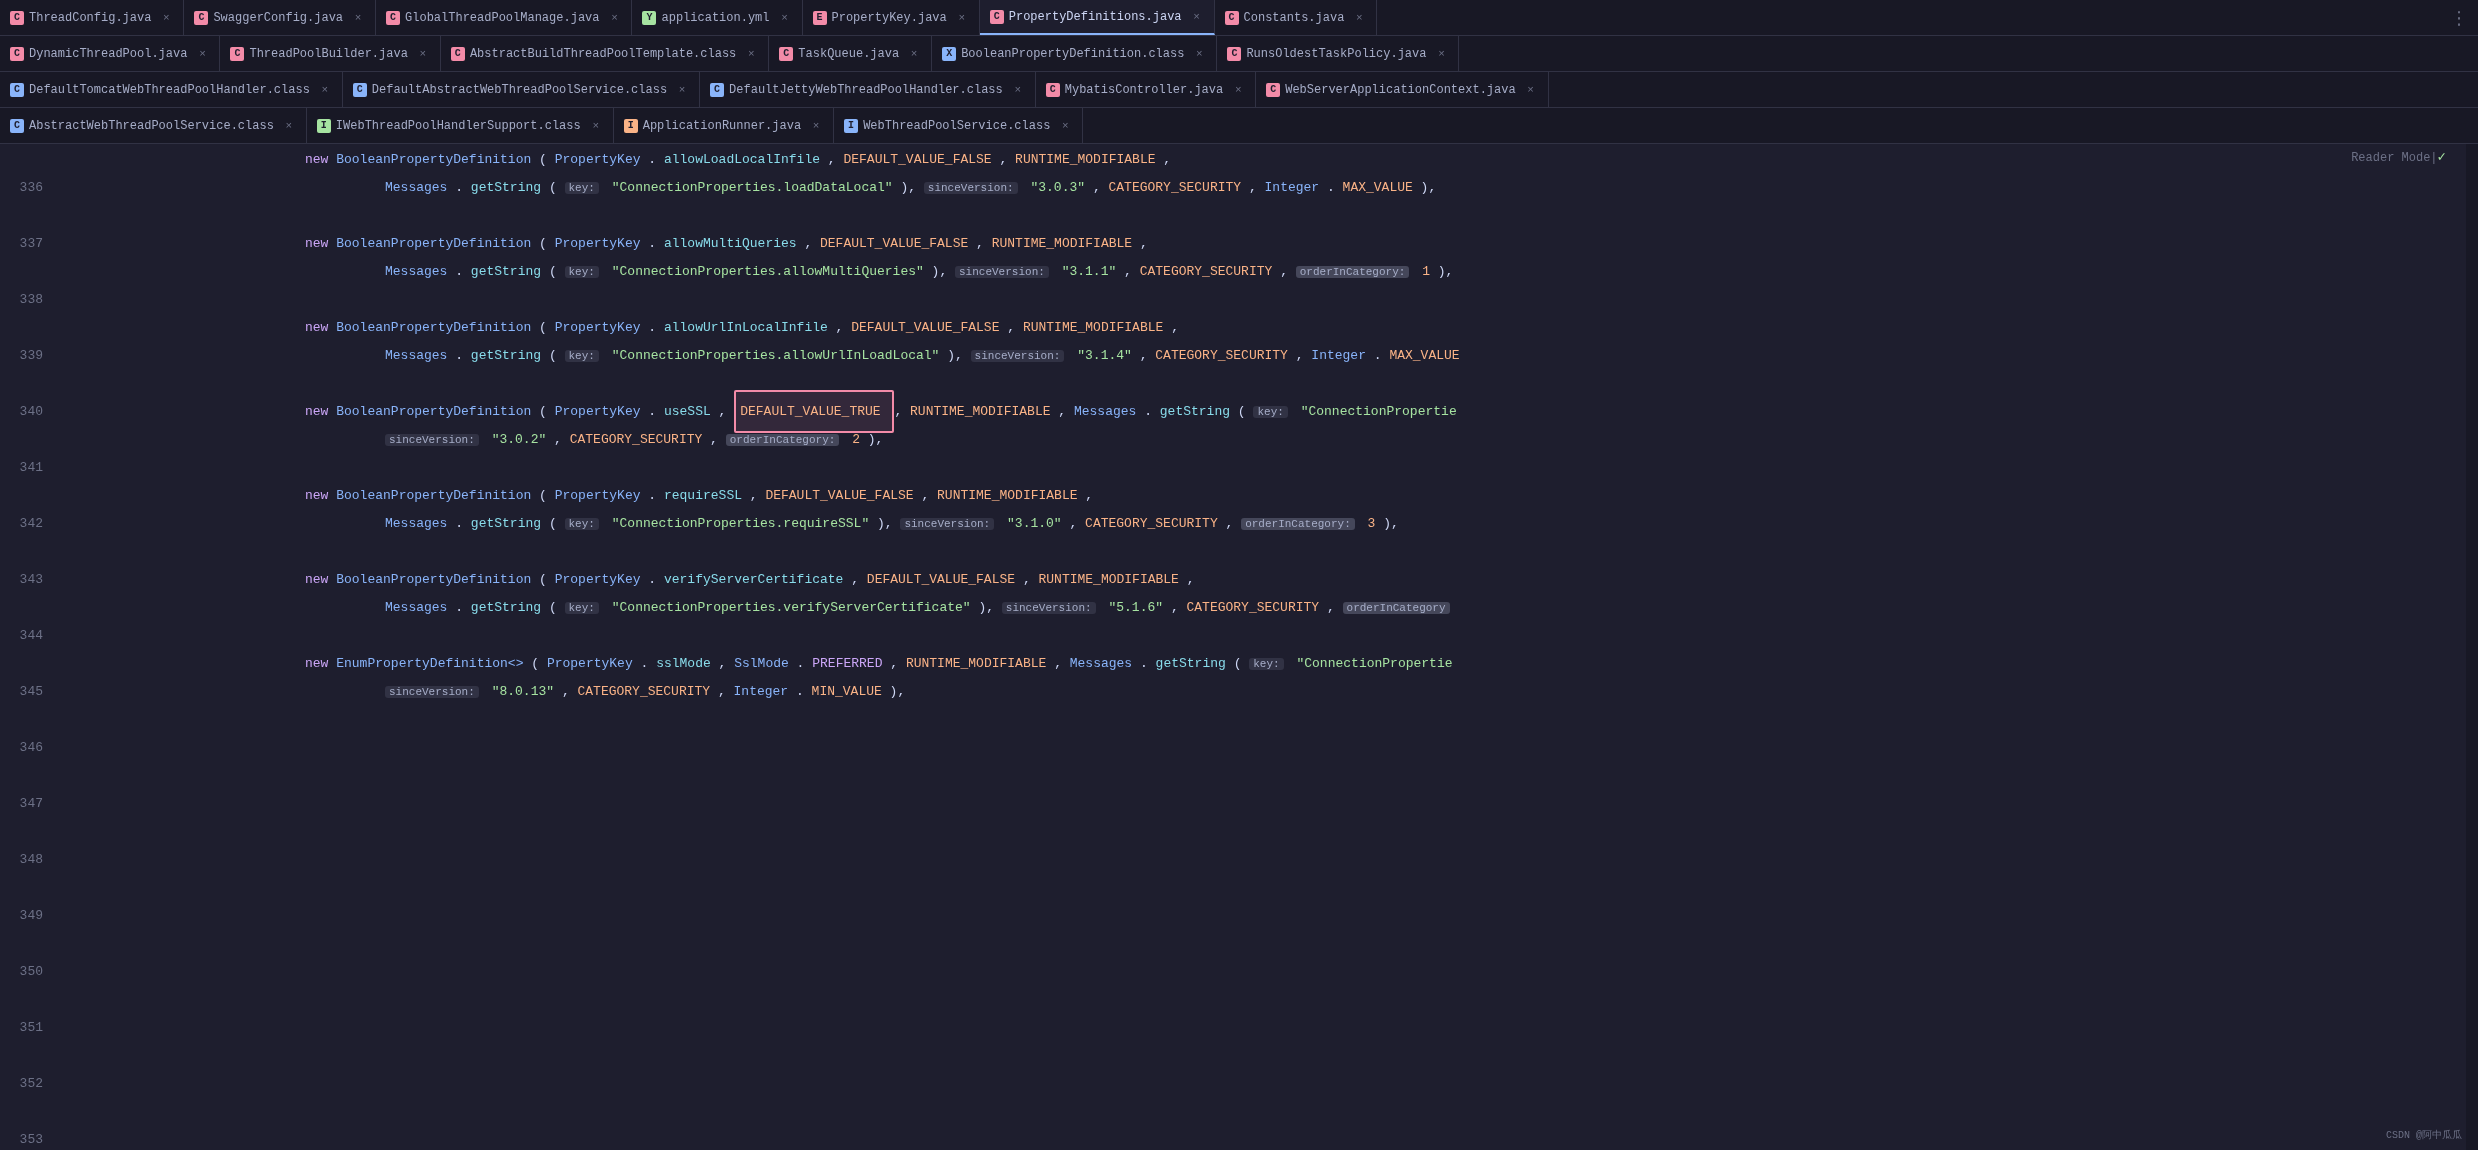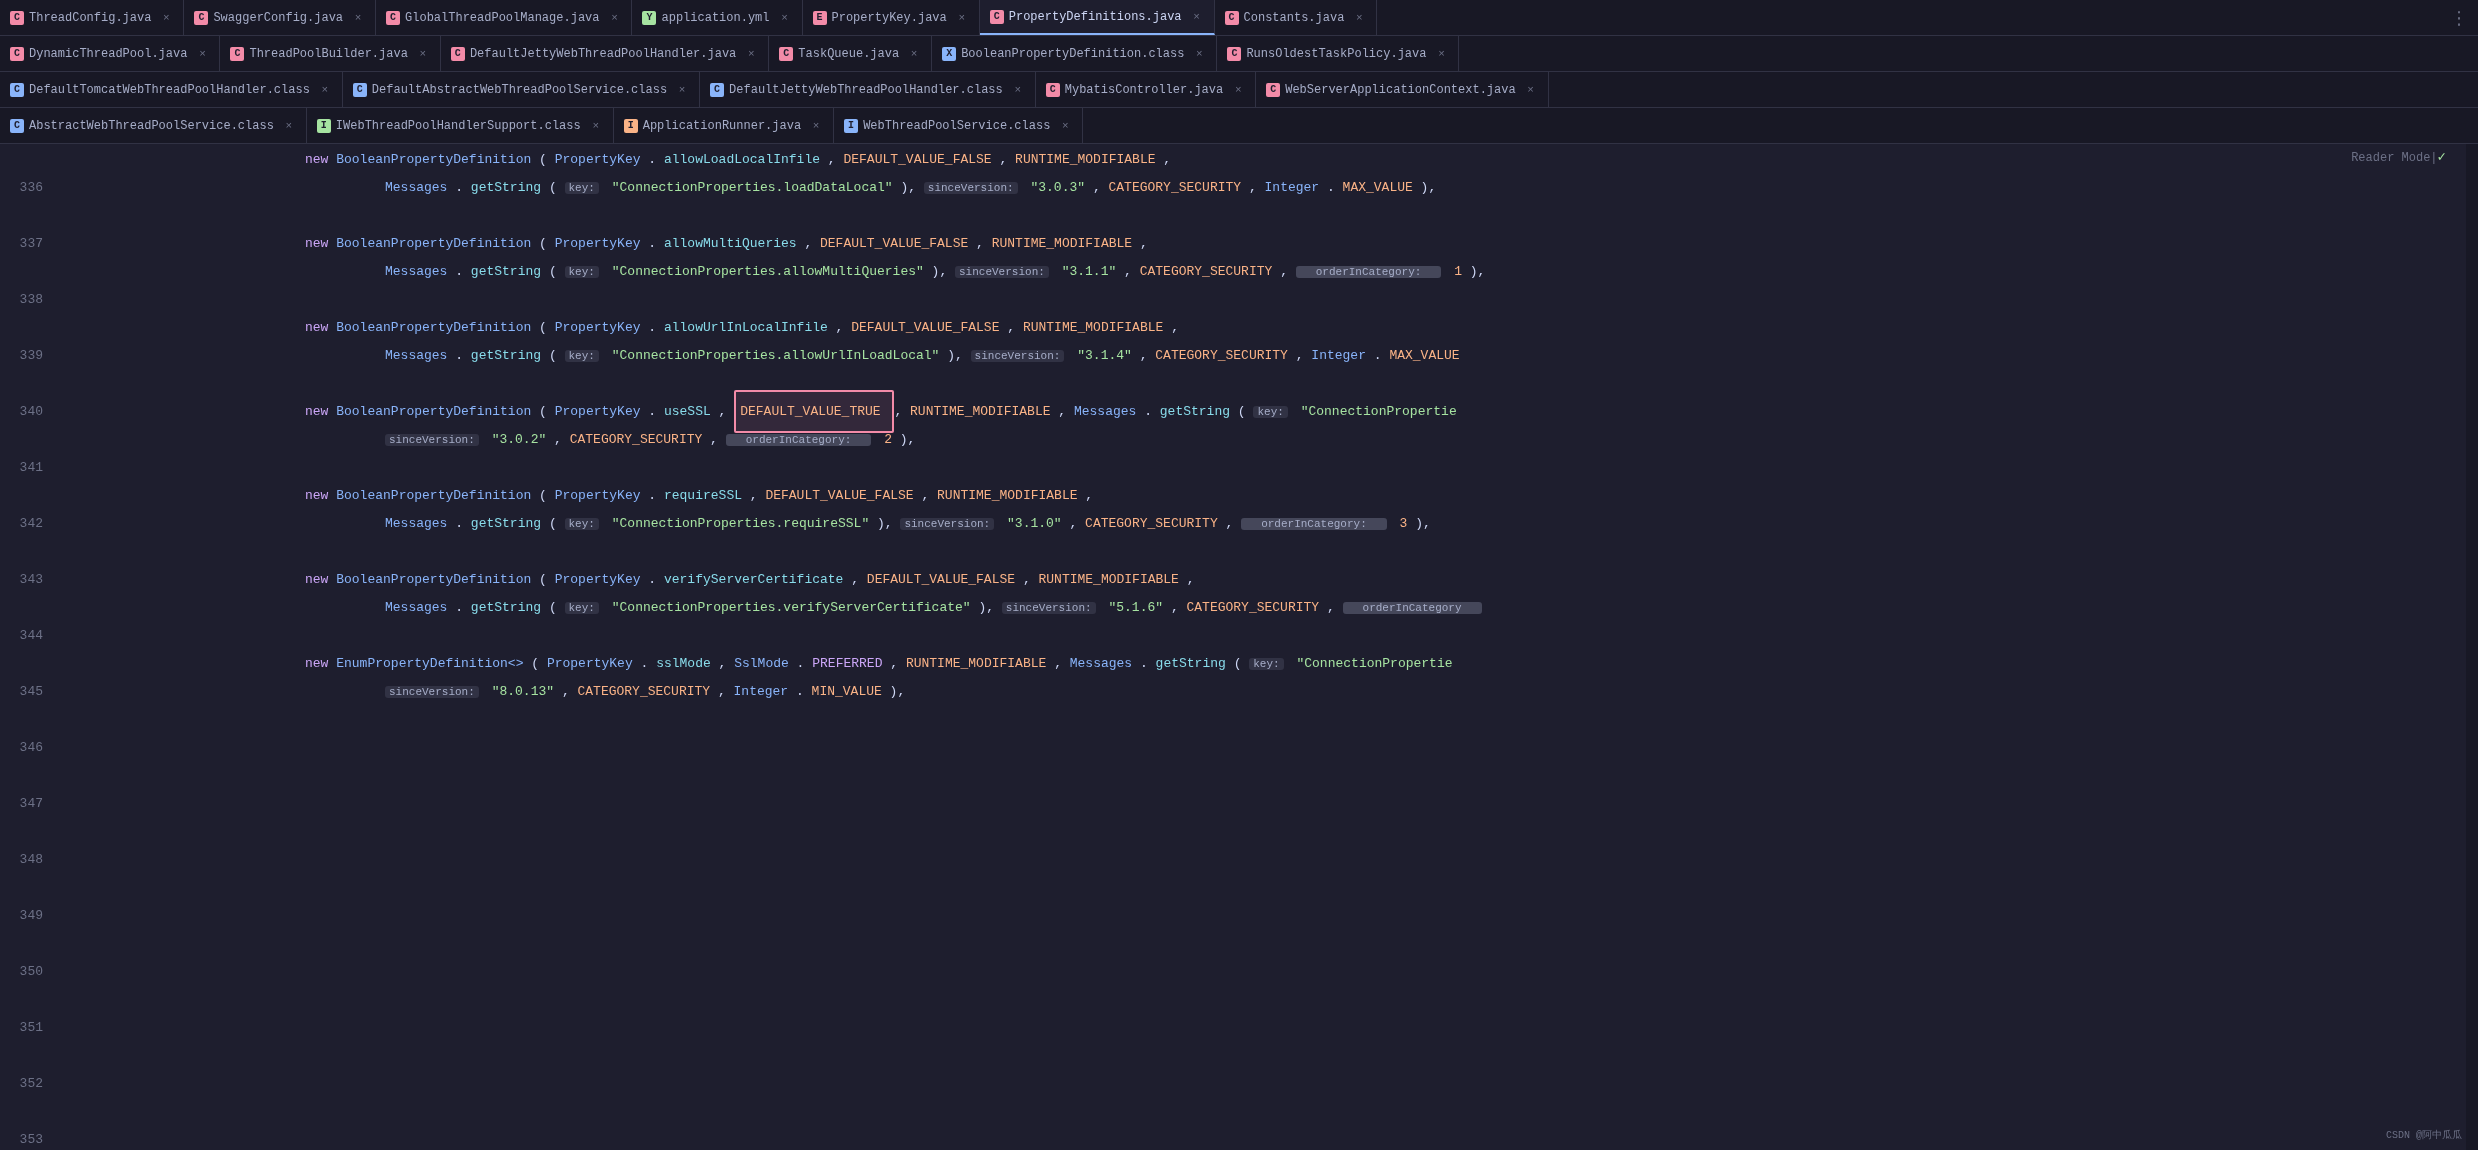--- a/index.html
+++ b/index.html
@@ -127,21 +127,21 @@
     }
     .highlight-box {
       border: 2px solid #f38ba8;
       border-radius: 2px;
       padding: 12px 4px;
       background: rgba(243, 139, 168, 0.1);
     }
     .highlight-box-yellow {
       background: #45475a;
       border-radius: 3px;
-      padding: 0 20px;
+      padding: 0 4px;
     }
     .num { color: #fab387; }
     .prop-key { color: #89dceb; }
     .enum-val { color: #cba6f7; }
 
     
     .reader-mode {
       position: absolute;
       top: 4px;
       right: 20px;
@@ -225,21 +225,21 @@
     <span>DynamicThreadPool.java</span>
     <span class="tab-close">×</span>
   </div>
   <div class="tab">
     <span class="tab-icon java">C</span>
     <span>ThreadPoolBuilder.java</span>
     <span class="tab-close">×</span>
   </div>
   <div class="tab">
     <span class="tab-icon java">C</span>
-    <span>DefaultJettyWebThreadPoolHandler.java</span>
+    <span>AbstractBuildThreadPoolTemplate.class</span>
     <span class="tab-close">×</span>
   </div>
   <div class="tab">
     <span class="tab-icon java">C</span>
     <span>TaskQueue.java</span>
     <span class="tab-close">×</span>
   </div>
   <div class="tab">
     <span class="tab-icon class">X</span>
     <span>BooleanPropertyDefinition.class</span>

